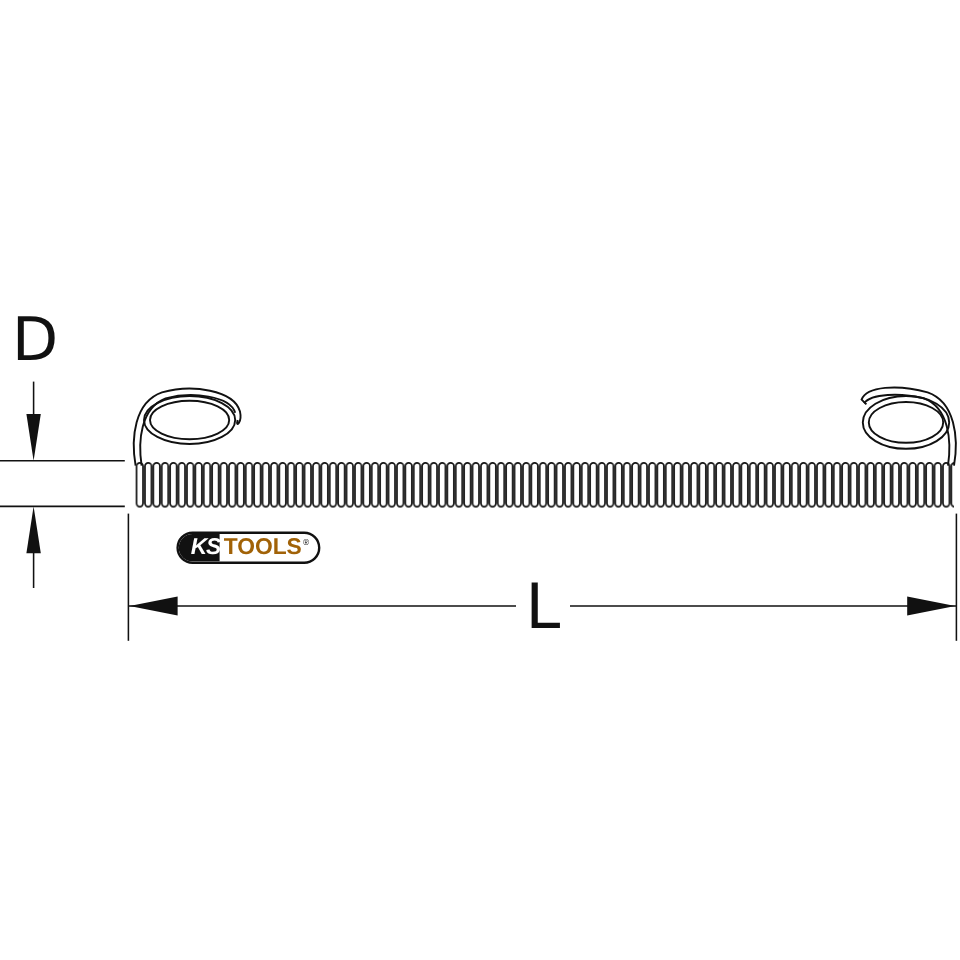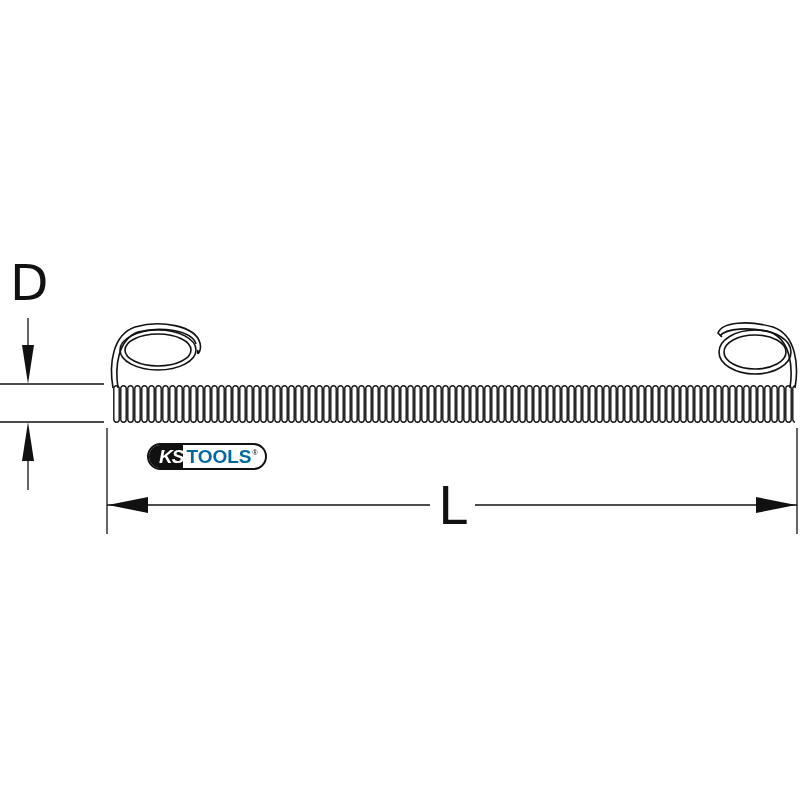--- a/index.html
+++ b/index.html
@@ -3,21 +3,21 @@
 <meta charset="utf-8">
 <style>
   html, body { margin:0; padding:0; background:#ffffff; }
   body { width:800px; height:800px; position:relative; overflow:hidden; font-family:"Liberation Sans", sans-serif; }
   .stage { position:absolute; left:0; top:0; width:800px; height:800px; }
   .label { position:absolute; color:#111; font-family:"DejaVu Sans", sans-serif; line-height:1; }
   .label-d { left:10px; top:258px; font-size:50px; }
   .label-l { left:430px; top:480px; font-size:52px; background:#fff; padding:0 8px; }
   .logo { position:absolute; left:147px; top:443px; width:120px; height:27px; border:2px solid #111; border-radius:14px; overflow:hidden; display:flex; box-sizing:border-box; background:#fff; }
   .logo-ks { background:#111; color:#fff; font-weight:bold; font-style:italic; font-size:19px; padding:0 0 0 10px; display:flex; align-items:center; letter-spacing:-1px;text-align:center; }
-  .logo-tools { color:#0369a1; font-weight:bold; font-size:19px; display:flex; align-items:center; padding-left:3px; letter-spacing:0px; }
+  .logo-tools { color:#a16207; font-weight:bold; font-size:19px; display:flex; align-items:center; padding-left:3px; letter-spacing:0px; }
   .logo-reg { font-size:7px; vertical-align:top; margin-left:1px; align-self:flex-start; margin-top:4px; }
 </style>
 </head>
 <body>
 
 <div class="stage">
   <svg width="800" height="800" viewBox="0 0 800 800">
     <defs>
       <pattern id="coil" x="113" y="385" width="7" height="38" patternUnits="userSpaceOnUse">
         <rect x="0.8" y="0.8" width="5.4" height="36.4" rx="2.7" ry="2.7" fill="#fff" stroke="#111" stroke-width="1.4"></rect>

